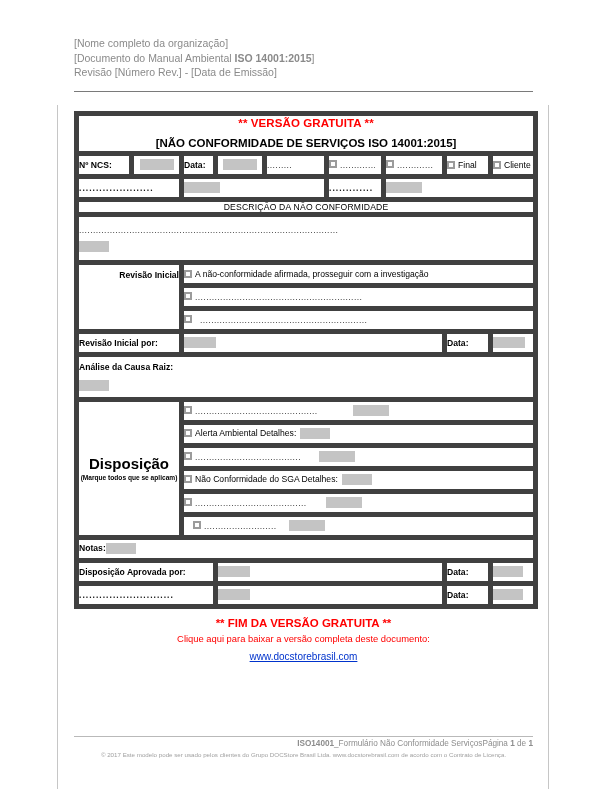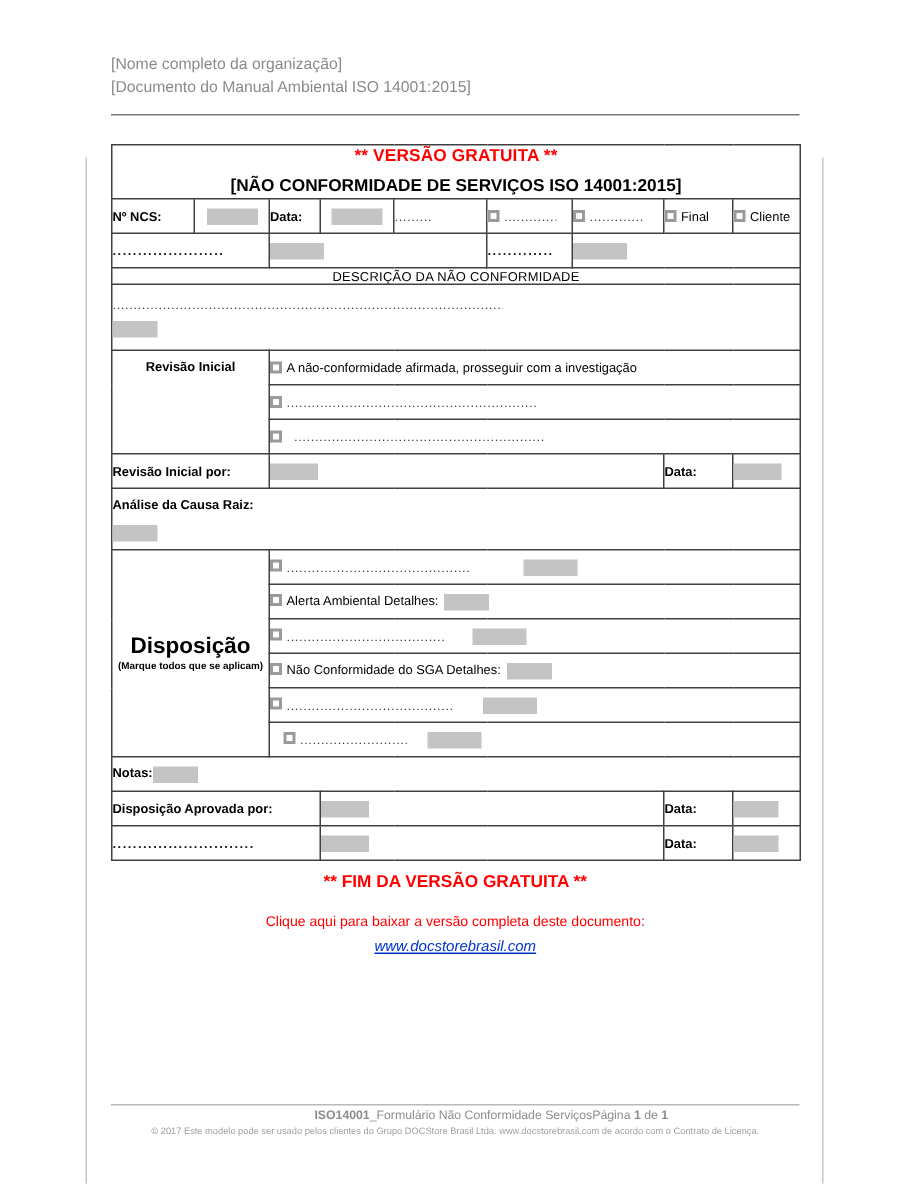--- a/index.html
+++ b/index.html
@@ -41,36 +41,36 @@
     width: 459px;
   }
 
   
   .doc-header {
     font-size: 10.5px;
     color: #8a8a8a;
     line-height: 14.5px;
     font-family: "Liberation Sans", sans-serif;
   }
-  .doc-header .bold { font-weight: normal; color: #8a8a8a; }
+  .doc-header .bold { font-weight: bold; color: #8a8a8a; }
   .header-rule {
     margin-top: 11px;
     border-top: 1px solid #7a7a7a;
     width: 459px;
   }
 
   
   table.form {
     border-collapse: collapse;
     width: 459px;
     margin-top: 19px;
     table-layout: fixed;
   }
   table.form td {
-    border: 1px solid #404040;
+    border: 5px solid #404040;
     padding: 0;
     vertical-align: middle;
     font-size: 8.6px;
     font-family: "Liberation Sans", sans-serif;
   }
   .cellpad { padding: 3px 5px; }
 
   
   .title-cell { text-align: center; padding: 7px 4px 8px 4px; }
   .title-free {
@@ -158,50 +158,49 @@
   .red-big {
     color: #ff0000;
     font-weight: bold;
     font-size: 11.5px;
     line-height: 15px;
   }
   .red-sub {
     color: #ff0000;
     font-size: 9.4px;
     line-height: 14px;
-    margin-top: 11px;
+    margin-top: 1px;
   }
   .red-link {
     display: inline-block;
     margin-top: 2px;
     color: #0033cc;
     font-size: 10px;
     text-decoration: underline;
     line-height: 14px;
-    font-style: italic;
   }
 
   
   .foot-rule {
     position: absolute;
     left: 74px;
     top: 736px;
     width: 459px;
     border-top: 1px solid #b9b9b9;
   }
   .foot {
     position: absolute;
     left: 74px;
     top: 739px;
     width: 459px;
     color: #8d8d8d;
   }
   .foot-row1 {
     display: flex;
-    justify-content: center;
+    justify-content: flex-end;
     align-items: baseline;
     font-size: 8.2px;
     padding-left: 48px;
   }
   .foot-row1 .b { font-weight: bold; }
   .foot-row2 {
     text-align: center;
     font-size: 6.2px;
     margin-top: 3px;
     color: #a0a0a0;
@@ -213,20 +212,21 @@
 <div id="page">
 
   <div class="page-rule left"></div>
   <div class="page-rule right"></div>
 
   <div id="content">
 
     <div class="doc-header">
       <div>[Nome completo da organização]</div>
       <div><span>[Documento do Manual Ambiental </span><span class="bold">ISO 14001:2015</span><span>]</span></div>
+      <div>Revisão [Número Rev.] - [Data de Emissão]</div>
     </div>
     <div class="header-rule"></div>
 
     <table class="form">
       <colgroup>
         <col style="width:55px">
         <col style="width:50px">
         <col style="width:34px">
         <col style="width:49px">
         <col style="width:62px">
@@ -294,21 +294,21 @@
       </tr>
 
       <tr>
         <td class="desc-body" colspan="9">
           <div class="dots" style="width:260px">..................................................................................................</div>
           <div style="margin-top:6px"><span class="fld w30"></span></div>
         </td>
       </tr>
 
       <tr class="rowline">
-        <td class="cellpad" colspan="2" rowspan="3" style="text-align:center;vertical-align:top;padding-top:5px">
+        <td class="cellpad" colspan="2" rowspan="3" style="text-align:right;vertical-align:top;padding-top:5px">
           <span class="lbl">Revisão Inicial</span>
         </td>
         <td class="cellpad" colspan="7">
           <span class="cbx"></span><span>A não-conformidade afirmada, prosseguir com a investigação</span>
         </td>
       </tr>
       <tr class="rowline">
         <td class="cellpad" colspan="7">
           <span class="cbx"></span><span class="dots" style="width:215px">............................................................</span>
         </td>

